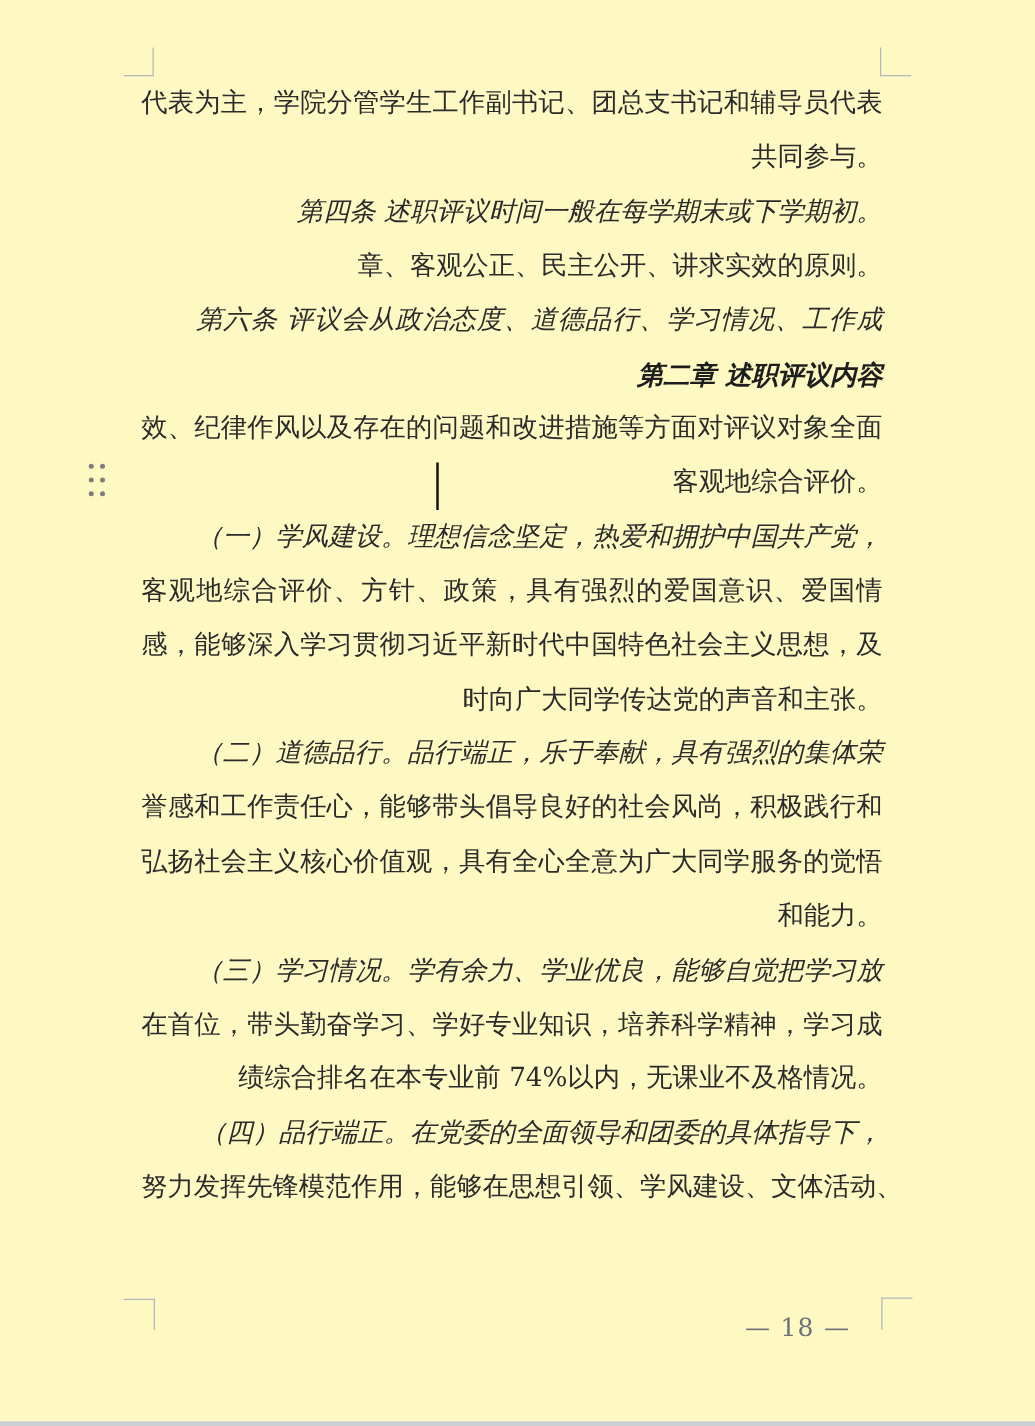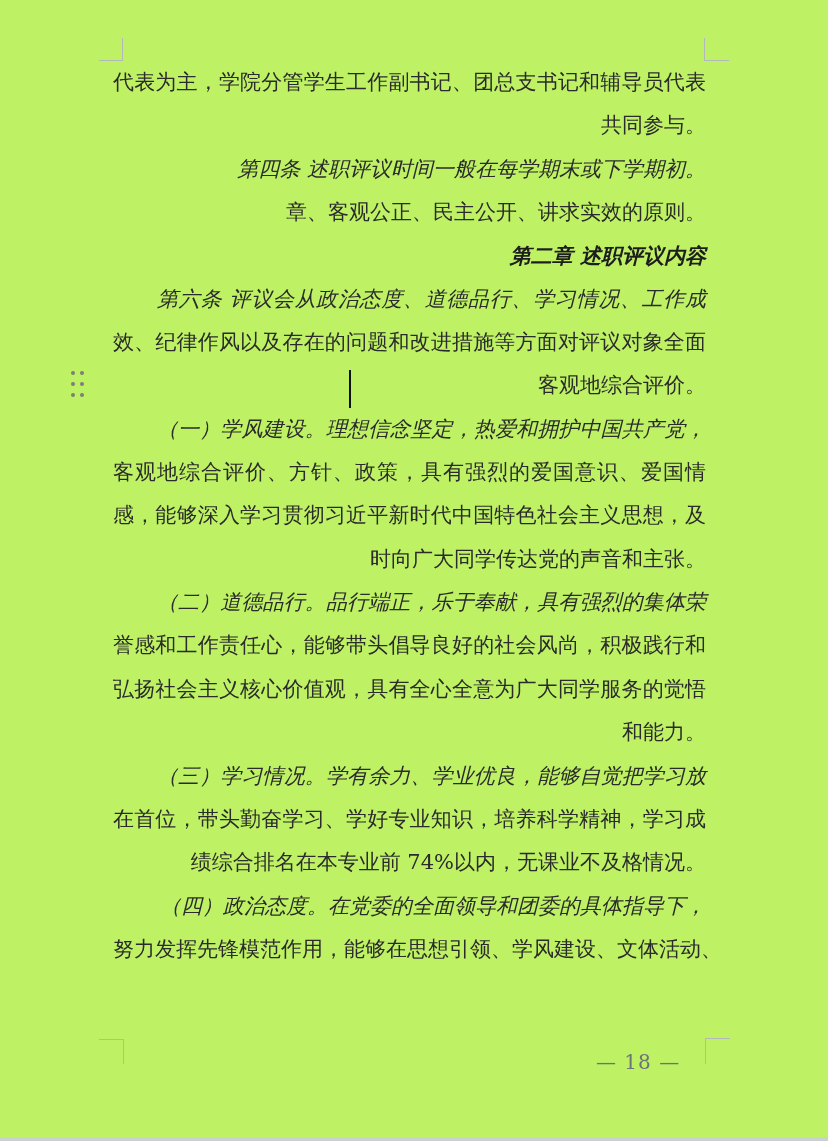--- a/index.html
+++ b/index.html
@@ -1,18 +1,18 @@
 <!DOCTYPE html>
 <html><head>
 <meta charset="utf-8">
 <title>Page</title>
 <style>
   html,body { margin:0; padding:0; background:#ffffff; }
   .page {
-    position:relative; width:828px; height:1141px; background:#bef264;
+    position:relative; width:828px; height:1141px; background:#fef9c3;
     overflow:hidden; font-family:"DejaVu Serif","Liberation Serif",serif;
   }
   
   .text-body {
     position:absolute; left:113px; top:61px; width:593px;
     color:#2b2b2b; font-size:21px;
   }
   .line { height:43.35px; line-height:43.35px; white-space:nowrap;text-align:right; }
   .line.indent { text-indent:44px;font-style:italic; }
   .line.full { text-align:justify; text-align-last:justify; }
@@ -62,36 +62,36 @@
       <i></i>
       <i></i>
       <i></i>
   </div>
 
   <div class="text-body" id="text-body">
       <div class="line full">代表为主，学院分管学生工作副书记、团总支书记和辅导员代表</div>
       <div class="line">共同参与。</div>
       <div class="line indent">第四条 述职评议时间一般在每学期末或下学期初。</div>
       <div class="line">章、客观公正、民主公开、讲求实效的原则。</div>
+      <div class="line indent full">第六条 评议会从政治态度、道德品行、学习情况、工作成</div>
       <div class="line indent bold">第二章 述职评议内容</div>
-      <div class="line indent full">第六条 评议会从政治态度、道德品行、学习情况、工作成</div>
       <div class="line full">效、纪律作风以及存在的问题和改进措施等方面对评议对象全面</div>
       <div class="line">客观地综合评价。</div>
       <div class="line indent full">（一）学风建设。理想信念坚定，热爱和拥护中国共产党，</div>
       <div class="line full">客观地综合评价、方针、政策，具有强烈的爱国意识、爱国情</div>
       <div class="line full">感，能够深入学习贯彻习近平新时代中国特色社会主义思想，及</div>
       <div class="line">时向广大同学传达党的声音和主张。</div>
       <div class="line indent full">（二）道德品行。品行端正，乐于奉献，具有强烈的集体荣</div>
       <div class="line full">誉感和工作责任心，能够带头倡导良好的社会风尚，积极践行和</div>
       <div class="line full">弘扬社会主义核心价值观，具有全心全意为广大同学服务的觉悟</div>
       <div class="line">和能力。</div>
       <div class="line indent full">（三）学习情况。学有余力、学业优良，能够自觉把学习放</div>
       <div class="line full">在首位，带头勤奋学习、学好专业知识，培养科学精神，学习成</div>
       <div class="line">绩综合排名在本专业前 74%以内，无课业不及格情况。</div>
-      <div class="line indent">（四）政治态度。在党委的全面领导和团委的具体指导下，</div>
+      <div class="line indent">（四）品行端正。在党委的全面领导和团委的具体指导下，</div>
       <div class="line full">努力发挥先锋模范作用，能够在思想引领、学风建设、文体活动、</div>
     </div>
 
   <div class="caret"></div>
 
   <div class="footer">— 18 —</div>
 
   <div class="page-edge"></div>
 
 </div>

